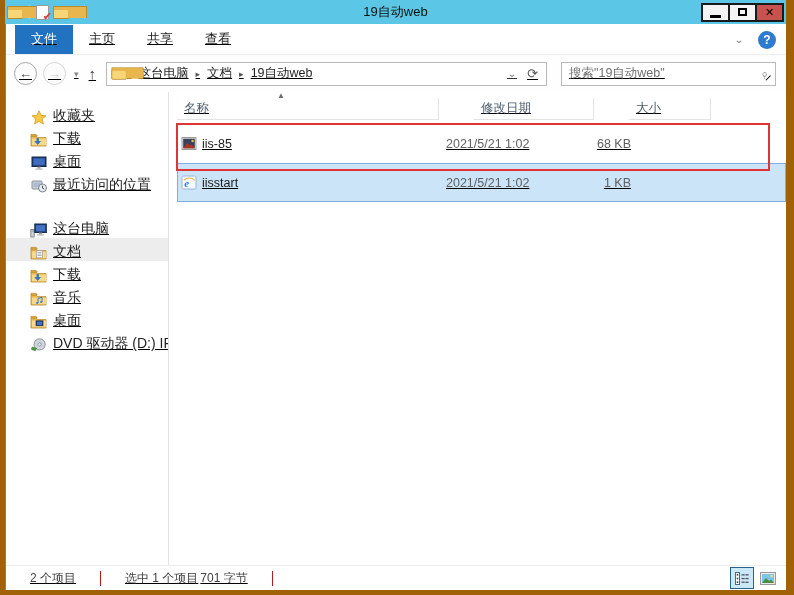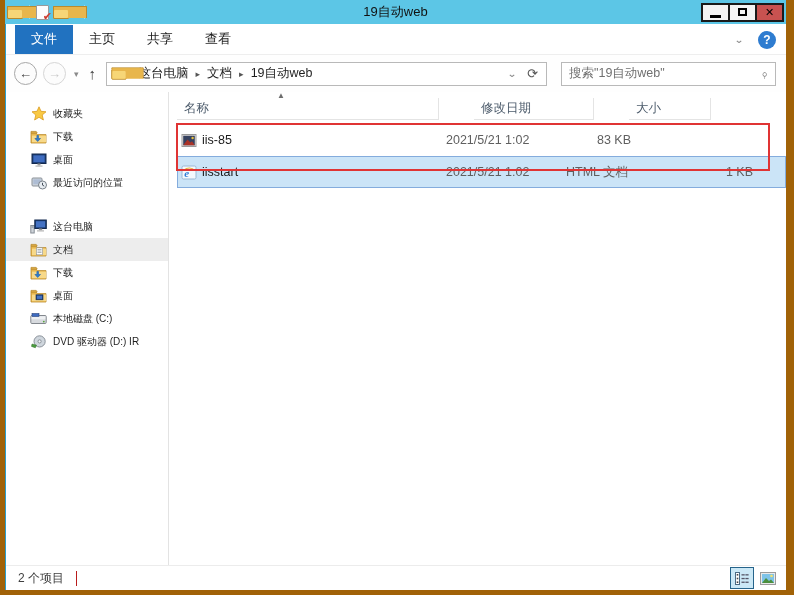--- a/index.html
+++ b/index.html
@@ -6,21 +6,21 @@
   html,body { width:794px; height:595px; font-family:"Liberation Sans","DejaVu Sans",sans-serif; }
   body { background:#fff; overflow:hidden; }
 
   .window {
     width:794px; height:595px;
     background:#a16207;
     padding:0 8px 5px 5px;
     display:flex; flex-direction:column;
     position:relative;
   }
-  .inner { background:#fff; flex:1; display:flex; flex-direction:column; overflow:hidden; border-left:1px solid #2b9ec9; }
+  .inner { background:#fff; flex:1; display:flex; flex-direction:column; overflow:hidden; border-left:1px solid #2b9ec9;text-decoration:underline; }
 
   
   .titlebar { height:24px; background:#5cc6e6; display:flex; align-items:center; position:relative; flex:0 0 auto; }
   .qat { display:flex; align-items:center; gap:4px; padding-left:2px; z-index:2; }
   .qat-sep { width:1px; height:14px; background:#8edcf2; margin:0 2px; }
   .title-text { position:absolute; left:0; right:0; text-align:center; font-size:13px; color:#111; }
   .win-controls { margin-left:auto; display:flex; z-index:2; margin-right:2px; }
   .win-btn { width:29px; height:19px; border:2px solid #1a1a1a; background:#f4f4f4; display:flex; align-items:center; justify-content:center;
              font-size:11px; font-weight:bold; color:#000; margin-left:-2px; cursor:default; }
   .win-btn.close { background:#c85250; }
@@ -58,53 +58,53 @@
   .crumb-sep { font-size:9px; color:#555; }
   .addr-right { margin-left:auto; display:flex; align-items:center; gap:10px; padding-right:4px; }
   .refresh { font-size:13px; color:#555; }
   .searchbox { width:215px; height:24px; border:1px solid #b9b9b9; background:#fff; display:flex; align-items:center; padding:0 7px; margin-left:8px; flex:0 0 auto; }
   .searchbox .ph { font-size:12.5px; color:#707070; flex:1; white-space:nowrap; overflow:hidden; }
   .mag { font-size:12px; color:#777; transform:rotate(-45deg); }
 
   
   .main { flex:1; display:flex; overflow:hidden; }
   .sidebar { width:163px; flex:0 0 auto; border-right:1px solid #e3e3e3; padding-top:10px; overflow:hidden; }
-  .side-item { height:23px; display:flex; align-items:center; gap:6px; font-size:10px; color:#1e1e1e; padding-left:24px; white-space:nowrap; cursor:default; }
+  .side-item { height:23px; display:flex; align-items:flex-end; gap:6px; font-size:14px; color:#1e1e1e; padding-left:24px; white-space:nowrap; cursor:default; }
   .side-item.child { }
   .side-item.selected { background:#ededed; }
   .side-gap { height:21px; }
   .side-ico { width:17px; height:16px; display:flex; align-items:center; justify-content:center; flex:0 0 auto; }
 
   
   .listpane { flex:1; position:relative; overflow:hidden; background:#fff; }
   .cols-header { display:flex; height:30px; align-items:center; margin-top:2px; position:relative; }
   .col-h { font-size:12.5px; color:#4c5b6b; padding-left:7px; height:22px; display:flex; align-items:center;
            border-right:1px solid #e4e4e4; border-bottom:1px solid #e4e4e4; cursor:default; position:relative;margin-left:35px; }
   .col-h.c-name { width:262px; margin-left:8px; }
   .col-h.c-date { width:120px; }
   .col-h.c-type { width:122px; }
   .col-h.c-size { width:82px; }
   .sort-arrow { position:absolute; top:-7px; left:100px; font-size:8px; color:#6d6d6d; }
 
   .rows { margin-left:8px; }
-  .frow { display:flex; height:32px; align-items:center; font-size:12.5px; position:relative; }
+  .frow { display:flex; height:39px; align-items:center; font-size:12.5px; position:relative; }
   .frow .cell { white-space:nowrap; overflow:hidden; }
   .cell.name { width:262px; display:flex; align-items:center; gap:5px; padding-left:4px; color:#1b1b1b; }
   .cell.date { width:120px; color:#5f5f5f; padding-left:7px; }
   .cell.type { width:122px; color:#5f5f5f; padding-left:7px; }
   .cell.size { width:72px; color:#5f5f5f; text-align:right; }
   .frow.selected { background:#cbe4f7; outline:1px solid #84acdd; outline-offset:-1px; }
 
   .annotation-rect { position:absolute; border:2px solid #e03434; pointer-events:none; }
 
   .file-ico { width:16px; height:16px; flex:0 0 auto; position:relative; }
 
   
   .statusbar { height:25px; background:#fff; border-top:1px solid #ececec; display:flex; align-items:center; font-size:12px; color:#3f3f3f; flex:0 0 auto; }
-  .status-seg { padding:0 12px; height:15px; display:flex; align-items:center; border-right:1px solid #b91c1c; white-space:nowrap; }
+  .status-seg { padding:0 24px; height:15px; display:flex; align-items:center; border-right:1px solid #b91c1c; white-space:nowrap; }
   .status-size { margin-left:2px; }
   .view-toggles { margin-left:auto; display:flex; align-items:center; gap:2px; padding-right:6px; }
   .vbtn { width:24px; height:22px; display:flex; align-items:center; justify-content:center; border:1px solid transparent; }
   .vbtn.active { background:#cbe8f6; border-color:#26648b; }
 </style>
 </head>
 <body>
 
 <div class="window">
 
@@ -263,36 +263,38 @@
               </svg>
             </span>
             <span>下载</span>
           </div>
           <div class="side-item child">
             <span class="side-ico">
               <svg width="17" height="14" viewBox="0 0 17 14">
       <path d="M1 3 h5 l1.4 1.6 H16 v8.4 H1 Z" fill="#e9b74d" stroke="#b98a2e" stroke-width="0.8"></path>
       <path d="M1 3 v-1.6 h5.2 l1 1.6 Z" fill="#e9b74d" stroke="#b98a2e" stroke-width="0.8"></path>
       <rect x="2" y="5.6" width="14" height="6.6" fill="#f7d98a"></rect>
+                <path d="M8 11 v-4.6 l4 -1 v4.6" stroke="#2f7cd0" stroke-width="1" fill="none"></path>
+                <circle cx="7.2" cy="11" r="1.1" fill="#2f7cd0"></circle>
+                <circle cx="11.2" cy="10" r="1.1" fill="#2f7cd0"></circle>
+              </svg>
+            </span>
+            <span>音乐</span>
+          </div>
+          <div class="side-item child">
+            <span class="side-ico">
+              <svg width="17" height="14" viewBox="0 0 17 14">
+      <path d="M1 3 h5 l1.4 1.6 H16 v8.4 H1 Z" fill="#e9b74d" stroke="#b98a2e" stroke-width="0.8"></path>
+      <path d="M1 3 v-1.6 h5.2 l1 1.6 Z" fill="#e9b74d" stroke="#b98a2e" stroke-width="0.8"></path>
+      <rect x="2" y="5.6" width="14" height="6.6" fill="#f7d98a"></rect>
                 <rect x="6" y="5.8" width="7" height="5" fill="#1d3f77" stroke="#12284e" stroke-width="0.6"></rect>
                 <rect x="6.9" y="6.7" width="5.2" height="3.2" fill="#4573c4"></rect>
               </svg>
             </span>
             <span>桌面</span>
-          </div>
-          <div class="side-item child">
-            <span class="side-ico">
-              <svg width="17" height="12" viewBox="0 0 17 12">
-                <rect x="0.8" y="2.5" width="15.4" height="8" rx="1" fill="#d7dade" stroke="#82878d"></rect>
-                <rect x="1.6" y="3.3" width="13.8" height="3" fill="#eef0f2"></rect>
-                <circle cx="13.8" cy="8.6" r="0.9" fill="#57a33c"></circle>
-                <rect x="2" y="0.5" width="7" height="3" fill="#3f6cc0" stroke="#27447c" stroke-width="0.6"></rect>
-              </svg>
-            </span>
-            <span>本地磁盘 (C:)</span>
           </div>
           <div class="side-item child">
             <span class="side-ico">
               <svg width="16" height="14" viewBox="0 0 16 14">
                 <circle cx="8.6" cy="6.4" r="5.6" fill="#cfd6dd" stroke="#8a9199"></circle>
                 <circle cx="8.6" cy="6.4" r="1.6" fill="#f2f4f6" stroke="#8a9199"></circle>
                 <path d="M1 9 l4.5 1.2 -1.2 2.6 -3.8 -1.4 Z" fill="#4b9e3e" stroke="#2e6b24" stroke-width="0.5"></path>
               </svg>
             </span>
             <span>DVD 驱动器 (D:) IR</span>
@@ -313,44 +315,47 @@
                   <svg width="16" height="15" viewBox="0 0 16 15">
                     <rect x="1" y="1.5" width="14" height="12" fill="#ece9e4" stroke="#9a9a9a"></rect>
                     <rect x="2.2" y="2.7" width="11.6" height="9.6" fill="#35415f"></rect>
                     <path d="M2.2 12.3 L6.5 6.5 L9.5 9.5 L11 8.2 L13.8 12.3 Z" fill="#a93226"></path>
                     <circle cx="11.6" cy="5" r="1.2" fill="#e8c03c"></circle>
                   </svg>
                 </span>
                 <span>iis-85</span>
               </div>
               <div class="cell date">2021/5/21 1:02</div>
-              <div class="cell size">83 KB</div>
+              <div class="cell size">68 KB</div>
             </div>
             <div class="frow selected">
               <div class="cell name">
                 <span class="side-ico file-ico">
                   <svg width="16" height="15" viewBox="0 0 16 15">
                     <rect x="1" y="1" width="14" height="13" rx="1.5" fill="#f4f9fd" stroke="#9ab8d4"></rect>
                     <text x="3.2" y="11.5" font-size="11" font-style="italic" font-weight="bold" fill="#2f7cd6" font-family="serif">e</text>
                     <path d="M3 5.2 C6 2.2 11 2.2 13.6 5.4" stroke="#e8b23c" stroke-width="1.1" fill="none"></path>
                   </svg>
                 </span>
                 <span>iisstart</span>
               </div>
               <div class="cell date">2021/5/21 1:02</div>
-              <div class="cell type">HTML 文档</div>
               <div class="cell size">1 KB</div>
             </div>
           </div>
         <div class="annotation-rect" id="annot" style="left: 7px; top: 31px; width: 594px; height: 48px; border-color: rgb(224, 52, 52);"></div>
       </div>
     </div>
 
     <div class="statusbar">
       <span class="status-seg">2 个项目</span>
+      <span class="status-seg">
+        <span>选中 1 个项目</span>
+        <span class="status-size">701 字节</span>
+      </span>
       <span class="view-toggles">
         <span class="vbtn active">
           <svg width="14" height="13" viewBox="0 0 14 13">
             <rect x="0.5" y="0.5" width="4" height="12" fill="#fff" stroke="#4a6b85"></rect>
             <rect x="1.7" y="2" width="1.6" height="1.6" fill="#444"></rect>
               <rect x="1.7" y="5.7" width="1.6" height="1.6" fill="#444"></rect>
               <rect x="1.7" y="9.4" width="1.6" height="1.6" fill="#444"></rect>
             <rect x="6.5" y="2.2" width="3.2" height="1.3" fill="#556"></rect>
               <rect x="10.4" y="2.2" width="3.2" height="1.3" fill="#556"></rect>
             <rect x="6.5" y="5.9" width="3.2" height="1.3" fill="#556"></rect>

